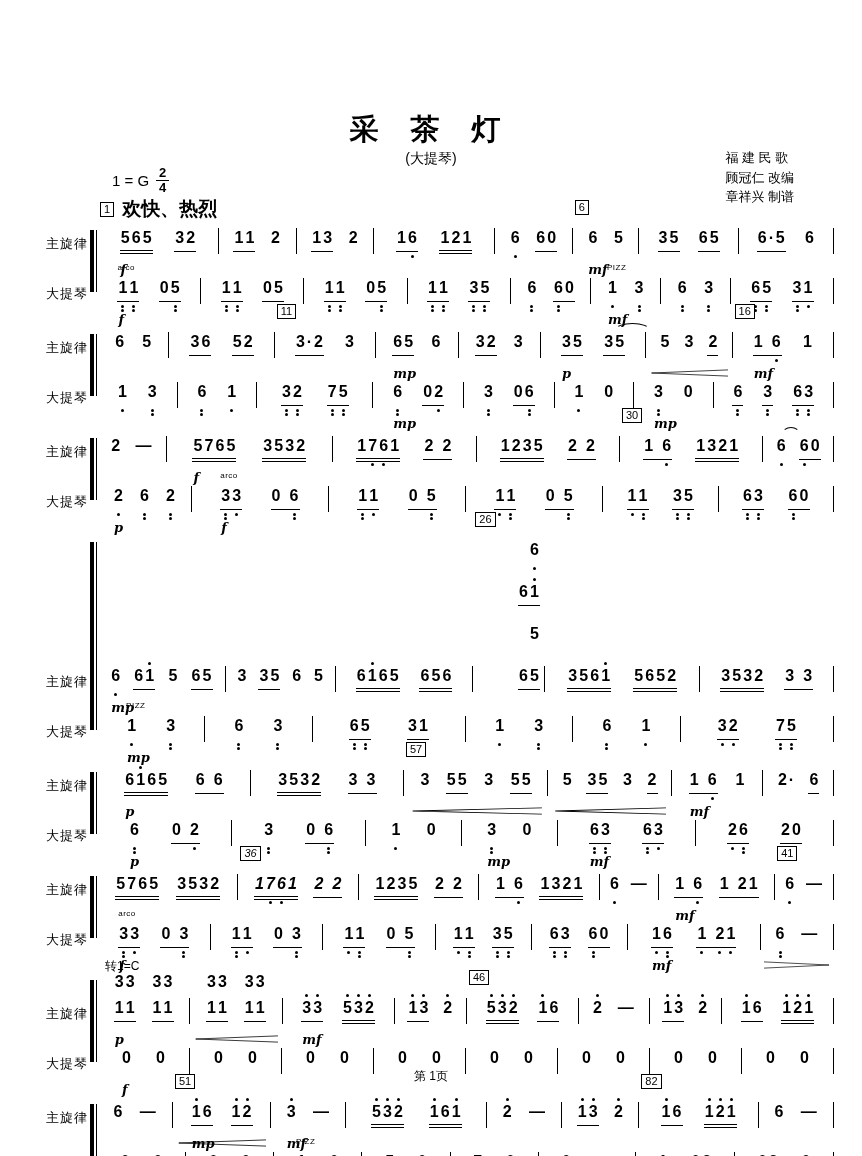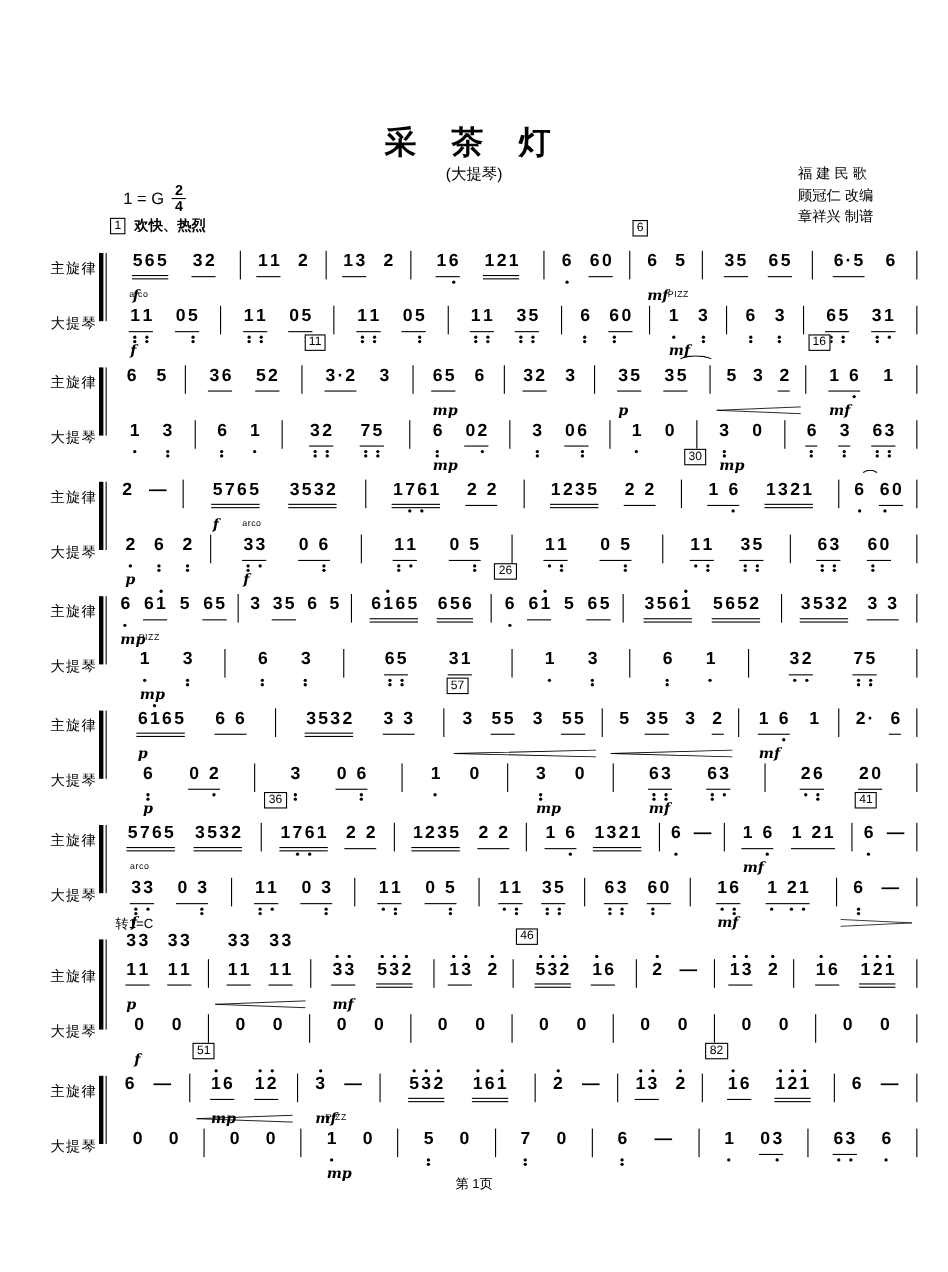--- a/index.html
+++ b/index.html
@@ -12,21 +12,21 @@
   .title{position:absolute;top:110px;left:0;width:100%;text-align:center;
          font-size:29px;font-weight:bold;letter-spacing:12px;}
   .subtitle{position:absolute;top:150px;left:0;width:100%;text-align:center;font-size:14px;}
   .credits{position:absolute;top:148px;right:68px;font-size:13px;line-height:1.5;text-align:left;}
   .keysig{position:absolute;top:166px;left:112px;font-size:15px;display:flex;align-items:center;gap:7px;}
   .frac{display:inline-flex;flex-direction:column;align-items:center;font-size:13px;line-height:1.05;font-weight:bold;}
   .frac .ft{padding:0 3px;}
   .frac .fb{border-top:1px solid #000;padding:0 3px;}
   .tempo{position:absolute;top:196px;left:100px;display:flex;align-items:center;gap:8px;}
   .boxnum{border:1px solid #000;font-size:11px;line-height:13px;padding:0 3px;background:#fff;}
-  .ttext{font-weight:bold;font-size:13px;}
+  .ttext{font-weight:bold;font-size:19px;}
   .footer{position:absolute;top:1068px;left:0;width:100%;text-align:center;font-size:12px;}
 
   
   .score{position:absolute;left:34px;top:222px;width:800px;}
   .system{position:relative;padding-left:64px;margin-bottom:12px;}
   .startbar{position:absolute;left:56px;top:8px;bottom:22px;width:2px;
             border-left:4px solid #000;border-right:1px solid #000;}
   .prelabel{position:absolute;top:-14px;left:71px;font-size:12px;}
   .line{display:flex;align-items:flex-end;position:relative;margin-bottom:8px;}
   .line + .line{margin-bottom:12px;}
@@ -2056,21 +2056,21 @@
               <div class="ln"></div>
             </div>
             <div class="row rdb">
               <div class="c"></div>
               <div class="c"></div>
               <div class="c"></div>
             </div>
           </div>
         </div>
         <div class="bar"></div>
-        <div class="meas" style="flex-grow: 6;">
+        <div class="meas" style="flex-grow: 6; flex-direction: column;">
           <div class="mark boxnum">26</div>
           <div class="tok">
             <div class="row rda">
               <div class="c"></div>
             </div>
             <div class="row rdg">
               <div class="c">6</div>
             </div>
             <div class="row rbm"></div>
             <div class="row rdb">
@@ -3049,21 +3049,21 @@
             </div>
             <div class="row rdb">
               <div class="c"></div>
               <div class="c"></div>
               <div class="c"></div>
               <div class="c"></div>
             </div>
           </div>
         </div>
         <div class="bar"></div>
-        <div class="meas" style="flex-grow: 7;">
+        <div class="meas" style="flex-grow: 7; font-style: italic;">
           <div class="mark boxnum">36</div>
           <div class="tok">
             <div class="row rda">
               <div class="c"></div>
               <div class="c"></div>
               <div class="c"></div>
               <div class="c"></div>
             </div>
             <div class="row rdg">
               <div class="c">1</div>

